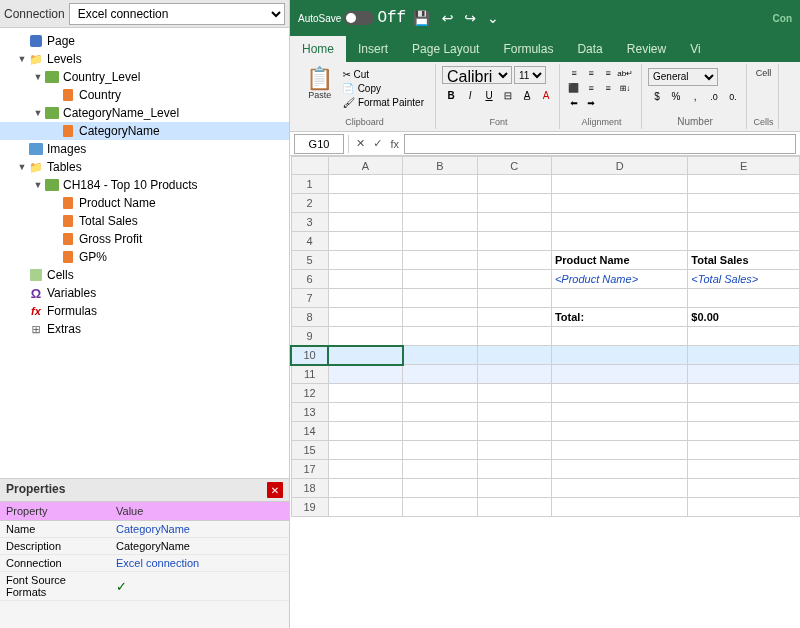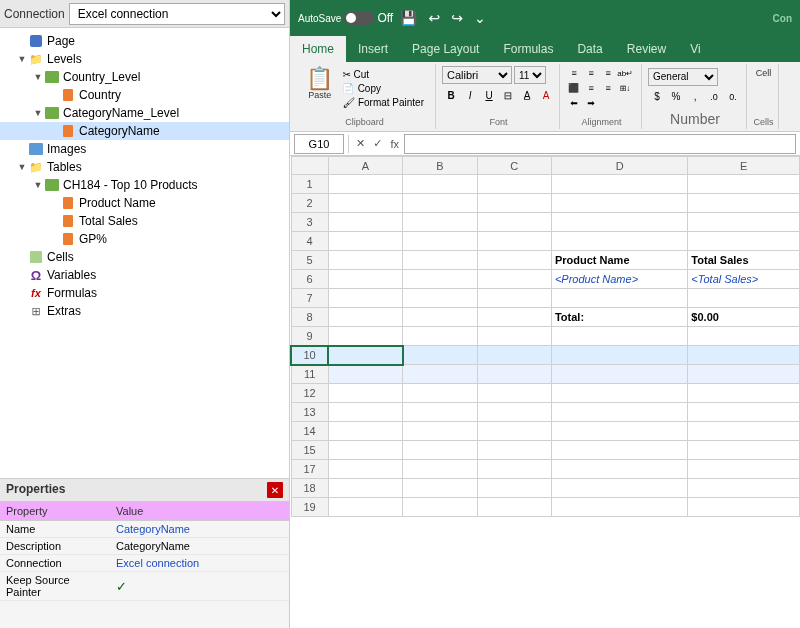--- a/index.html
+++ b/index.html
@@ -32,21 +32,21 @@
     .prop-val-blue { color: #1a4bbd; }
 
     
     .excel-area { flex: 1; display: flex; flex-direction: column; background: white; overflow: hidden; }
     .excel-topbar { background: #217346; height: 36px; display: flex; align-items: center; padding: 0 8px; gap: 3px; }
     .toggle-off { background: #555; border-radius: 8px; width: 30px; height: 14px; display: flex; align-items: center; padding: 0 2px; }
     .toggle-circle { width: 10px; height: 10px; background: white; border-radius: 50%; }
     .excel-icon-btn { background: none; border: none; cursor: pointer; color: white; font-size: 14px; padding: 2px 4px; }
     .ribbon-tabs { display: flex; background: #217346; height: 26px; }
     .ribbon-tab { padding: 4px 12px; font-size: 12px; color: #d0e8d0; cursor: pointer; display: flex; align-items: center; }
-    .font-select { width: 70px; height: 18px; font-size: 11px; border: 1px solid #aaa; }
+    .font-select { width: 70px; height: 18px; font-size: 16px; border: 1px solid #aaa; }
     .size-select { width: 32px; height: 18px; font-size: 10px; border: 1px solid #aaa; }
     .fmt-btn { width: 18px; height: 18px; font-size: 10px; border: 1px solid transparent; cursor: pointer; display: flex; align-items: center; justify-content: center; background: none; }
     .fmt-b { font-weight: bold; }
     .fmt-i { font-style: italic; }
     .fmt-u { text-decoration: underline; }
     .align-btn { width: 16px; height: 14px; border: none; background: none; cursor: pointer; font-size: 9px; display: flex; align-items: center; justify-content: center; }
     .number-select { width: 70px; height: 18px; font-size: 10px; border: 1px solid #aaa; margin-bottom: 2px; }
 
     
     .formula-bar { display: flex; align-items: center; height: 24px; border-bottom: 1px solid #ccc; background: white; padding: 0 4px; gap: 2px; }
@@ -155,20 +155,27 @@
     </div>
 
     <div class="tree-item tree-indent-3">
       <span class="expand-icon">&nbsp;</span>
       <span class="tree-icon">
           <span style="background:#ed7d31;width:10px;height:12px;border-radius:1px;display:inline-block;"></span>
         </span>
       <span>Total Sales</span>
     </div>
 
+    <div class="tree-item tree-indent-3">
+      <span class="expand-icon">&nbsp;</span>
+      <span class="tree-icon">
+          <span style="background:#ed7d31;width:10px;height:12px;border-radius:1px;display:inline-block;"></span>
+        </span>
+      <span>Gross Profit</span>
+    </div>
 
     <div class="tree-item tree-indent-3">
       <span class="expand-icon">&nbsp;</span>
       <span class="tree-icon">
           <span style="background:#ed7d31;width:10px;height:12px;border-radius:1px;display:inline-block;"></span>
         </span>
       <span>GP%</span>
     </div>
 
     <div class="tree-item tree-indent-1">
@@ -223,38 +230,38 @@
         </tr>
         <tr>
           <td>Description</td>
           <td>CategoryName</td>
         </tr>
         <tr>
           <td>Connection</td>
           <td class="prop-val-blue">Excel connection</td>
         </tr>
         <tr>
-          <td>Keep Source Painter</td>
+          <td>Font Source Formats</td>
           <td>
             <span style="color:#006400;font-size:13px;">✓</span>
           </td>
         </tr>
       </tbody>
     </table>
   </div>
 </div>
 
 <div class="excel-area">
 
   <div class="excel-topbar">
     <span style="font-size:10px;color:white;">AutoSave</span>
     <div class="toggle-off">
       <div class="toggle-circle"></div>
     </div>
-    <span style="font-size:12px;color:white;">Off</span>
+    <span style="font-size:16px;color:white;font-family:Liberation Mono, monospace;">Off</span>
     <button class="excel-icon-btn">💾</button>
     <button class="excel-icon-btn">↩</button>
     <button class="excel-icon-btn">↪</button>
     <button class="excel-icon-btn">⌄</button>
     <div style="flex:1"></div>
     <span style="font-size:10px;color:#90d0a0;font-weight:bold;">Con</span>
   </div>
 
   <div class="ribbon-tabs">
     <div class="ribbon-tab" style="background:#f0f0f0;color:#217346;">Home</div>
@@ -333,21 +340,21 @@
           <option>General</option>
         </select>
         <div style="display:flex;gap:1px;">
           <button class="fmt-btn">$</button>
           <button class="fmt-btn">%</button>
           <button class="fmt-btn">,</button>
           <button class="fmt-btn" style="font-size:9px;">.0</button>
           <button class="fmt-btn" style="font-size:9px;">0.</button>
         </div>
       </div>
-      <span style="font-size:14px;color:#666;margin-top:auto;">Number</span>
+      <span style="font-size:10px;color:#666;margin-top:auto;">Number</span>
     </div>
 
     <div style="display:flex;flex-direction:column;align-items:center;border-right:1px solid #d0d0d0;padding:2px 4px;min-width:30px;gap:20px;">
       <div style="flex:1;">
         <div style="font-size:9px;color:#333;padding:2px;">Cell</div>
       </div>
       <span style="font-size:9px;color:#666;margin-top:auto;">Cells</span>
     </div>
   </div>
 

